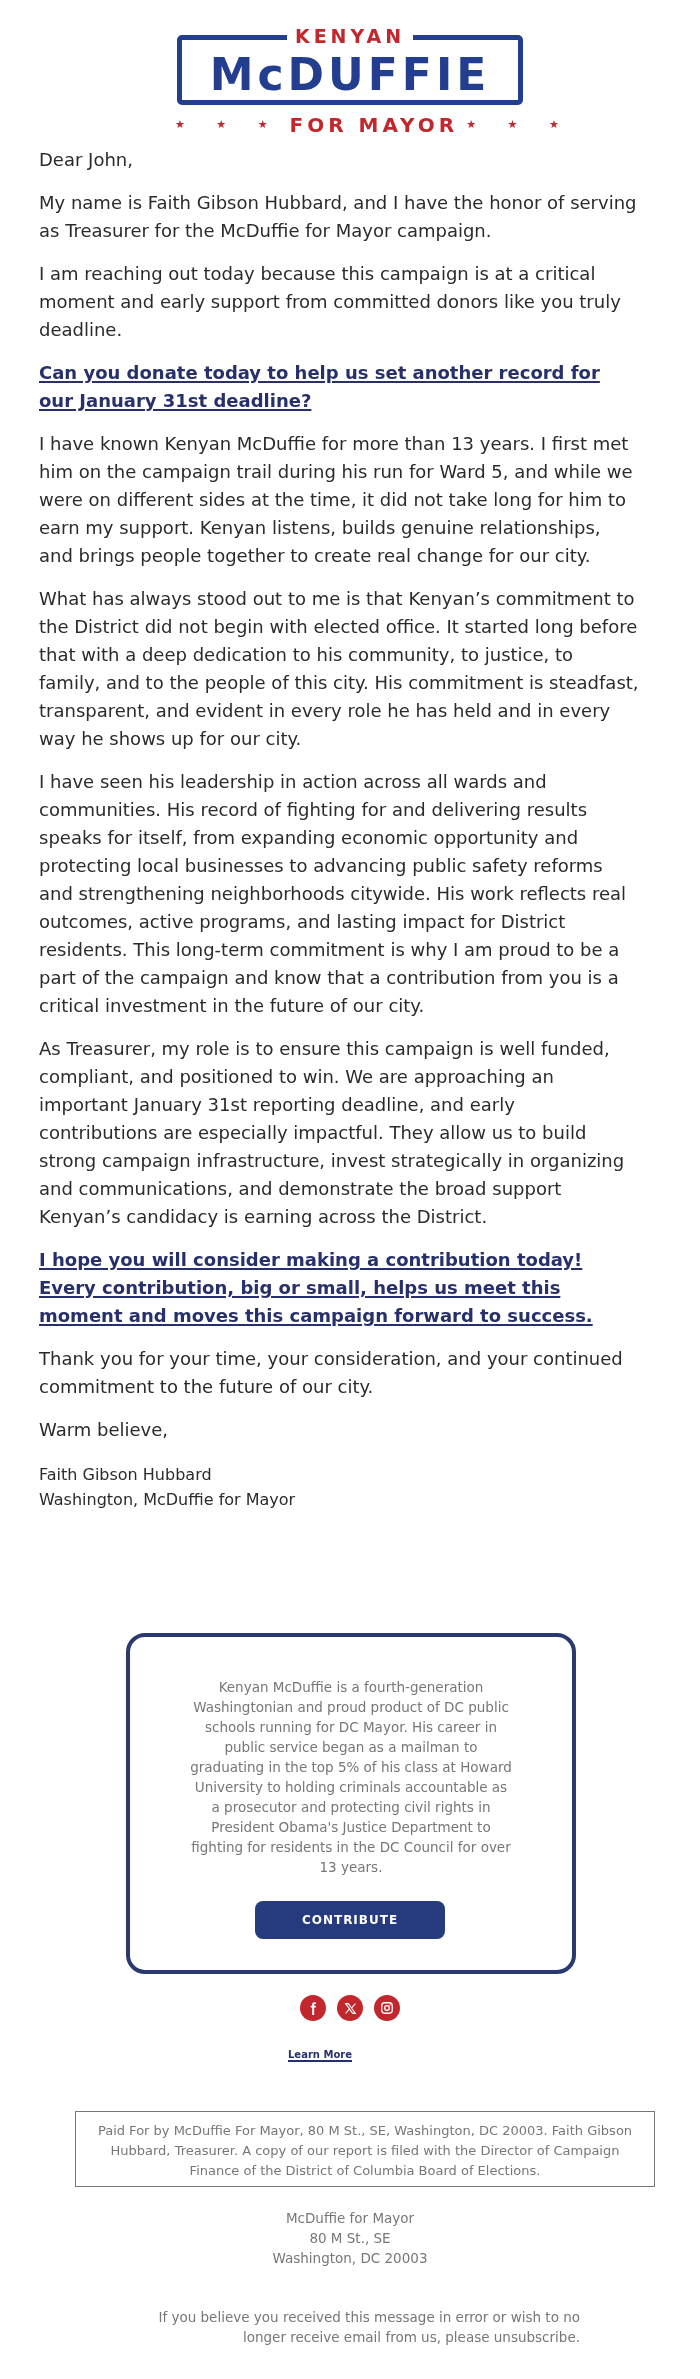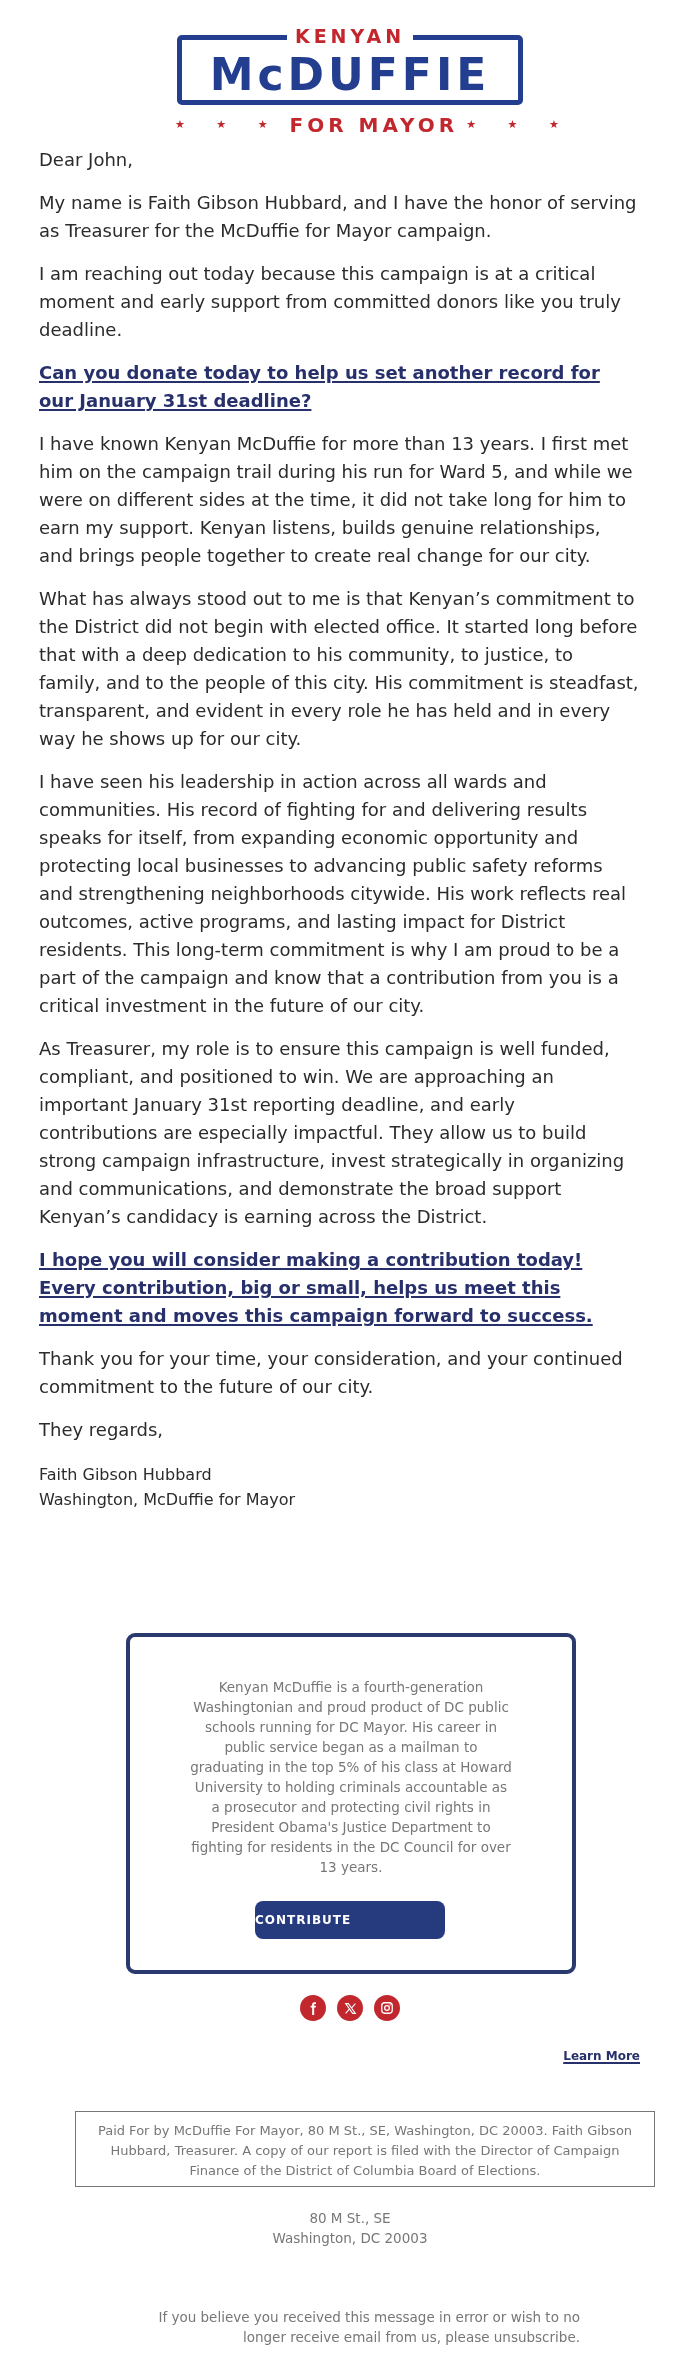--- a/index.html
+++ b/index.html
@@ -116,21 +116,21 @@
 
   
   .card {
     position: absolute;
     left: 126px;
     top: 1633px;
     width: 450px;
     height: 341px;
     box-sizing: border-box;
     border: 4px solid #2b3a6e;
-    border-radius: 9px;
+    border-radius: 19px;
     background: #fff;
   }
   .card-bio {
     position: absolute;
     left: 60px;
     right: 60px;
     top: 40px;
     text-align: center;
     color: #777777;
     font-size: 13.5px;
@@ -141,21 +141,21 @@
     left: 125px;
     top: 264px;
     width: 190px;
     height: 38px;
     background: #263a7e;
     border-radius: 8px;
     color: #ffffff;
     font-weight: bold;
     font-size: 12px;
     letter-spacing: 1px;
-    text-align: left;
+    text-align: center;
     line-height: 38px;
     cursor: pointer;
   }
 
   
   .social {
     position: absolute;
     left: 300px;
     top: 1995px;
     width: 100px;
@@ -171,22 +171,22 @@
     display: flex;
     align-items: center;
     justify-content: center;
     cursor: pointer;
   }
   .learn-more {
     position: absolute;
     left: 0;
     width: 640px;
     top: 2049px;
-    text-align: right;
-    font-size: 12px;
+    text-align: center;
+    font-size: 10px;
     font-weight: bold;
   }
   .learn-more span {
     color: #27306b;
     text-decoration: underline;
     text-decoration-thickness: 2px;
     text-underline-offset: 2px;
     cursor: pointer;
   }
 
@@ -244,21 +244,21 @@
   <p>Dear John,</p>
   <p>My name is Faith Gibson Hubbard, and I have the honor of serving as Treasurer for the McDuffie for Mayor campaign.</p>
   <p>I am reaching out today because this campaign is at a critical moment and early support from committed donors like you truly deadline.</p>
   <p><a class="cta-link">Can you donate today to help us set another record for our January 31st deadline?</a></p>
   <p>I have known Kenyan McDuffie for more than 13 years. I first met him on the campaign trail during his run for Ward 5, and while we were on different sides at the time, it did not take long for him to earn my support. Kenyan listens, builds genuine relationships, and brings people together to create real change for our city.</p>
   <p>What has always stood out to me is that Kenyan’s commitment to the District did not begin with elected office. It started long before that with a deep dedication to his community, to justice, to family, and to the people of this city. His commitment is steadfast, transparent, and evident in every role he has held and in every way he shows up for our city.</p>
   <p>I have seen his leadership in action across all wards and communities. His record of fighting for and delivering results speaks for itself, from expanding economic opportunity and protecting local businesses to advancing public safety reforms and strengthening neighborhoods citywide. His work reflects real outcomes, active programs, and lasting impact for District residents. This long-term commitment is why I am proud to be a part of the campaign and know that a contribution from you is a critical investment in the future of our city.</p>
   <p>As Treasurer, my role is to ensure this campaign is well funded, compliant, and positioned to win. We are approaching an important January 31st reporting deadline, and early contributions are especially impactful. They allow us to build strong campaign infrastructure, invest strategically in organizing and communications, and demonstrate the broad support Kenyan’s candidacy is earning across the District.</p>
   <p><a class="cta-link">I hope you will consider making a contribution today! Every contribution, big or small, helps us meet this moment and moves this campaign forward to success.</a></p>
   <p>Thank you for your time, your consideration, and your continued commitment to the future of our city.</p>
-  <p>They regards,</p>
+  <p>Warm believe,</p>
   <div class="sig">
     <div>Faith Gibson Hubbard</div>
     <div>Washington, McDuffie for Mayor</div>
   </div>
 </div>
 
 <div class="card">
   <div class="card-bio">Kenyan McDuffie is a fourth-generation Washingtonian and proud product of DC public schools running for DC Mayor. His career in public service began as a mailman to graduating in the top 5% of his class at Howard University to holding criminals accountable as a prosecutor and protecting civil rights in President Obama's Justice Department to fighting for residents in the DC Council for over 13 years.</div>
   <a class="contribute-btn">CONTRIBUTE</a>
 </div>
@@ -283,17 +283,18 @@
   </a>
 </div>
 
 <div class="learn-more">
   <span>Learn More</span>
 </div>
 
 <div class="disclaimer">Paid For by McDuffie For Mayor, 80 M St., SE, Washington, DC 20003. Faith Gibson Hubbard, Treasurer. A copy of our report is filed with the Director of Campaign Finance of the District of Columbia Board of Elections.</div>
 
 <div class="address">
+  <div>McDuffie for Mayor</div>
   <div>80 M St., SE</div>
   <div>Washington, DC 20003</div>
 </div>
 
 <div class="unsub">If you believe you received this message in error or wish to no longer receive email from us, please unsubscribe.</div>
 
 </body></html>

